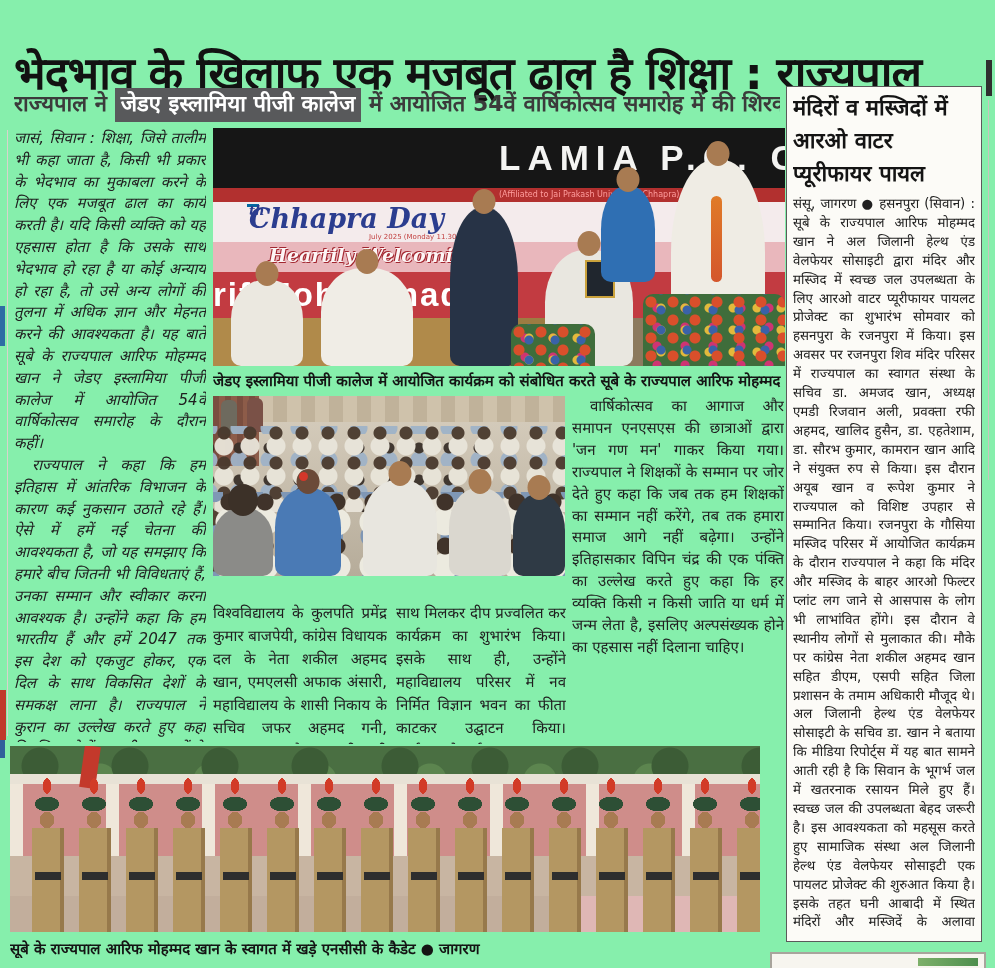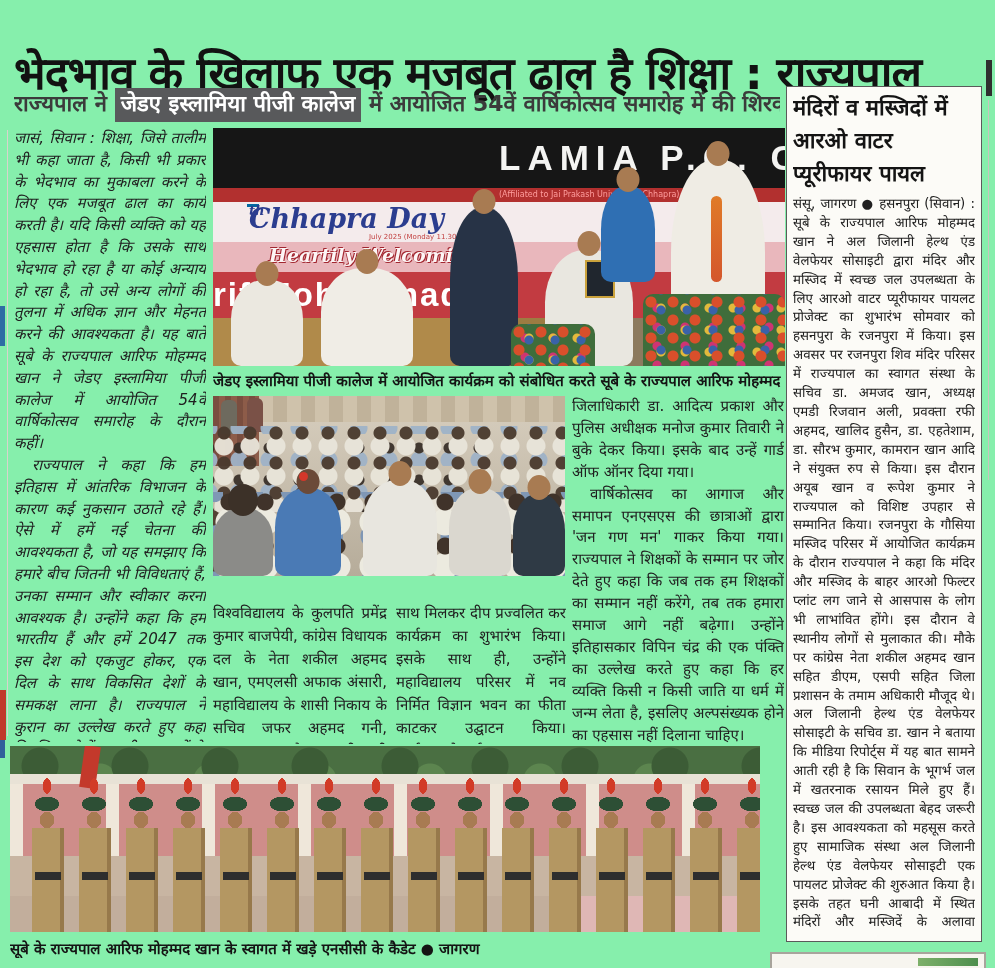--- a/index.html
+++ b/index.html
@@ -200,21 +200,20 @@
     <div class="fig aud-woman"></div>
     <div class="aud-flower"></div>
     <div class="fig aud-man-c"></div>
     <div class="fig aud-man-r1"></div>
     <div class="fig aud-man-r2"></div>
   </div>
 
   <div class="abs bodytext col2">विश्वविद्यालय के कुलपति प्रमेंद्र कुमार बाजपेयी, कांग्रेस विधायक दल के नेता शकील अहमद खान, एमएलसी अफाक अंसारी, महाविद्यालय के शासी निकाय के सचिव जफर अहमद गनी, इरशादुल्लाह और आजमी बारी के</div>
   <div class="abs bodytext col3">साथ मिलकर दीप प्रज्वलित कर कार्यक्रम का शुभारंभ किया। इसके साथ ही, उन्होंने महाविद्यालय परिसर में नव निर्मित विज्ञान भवन का फीता काटकर उद्घाटन किया। कार्यक्रम से पूर्व, राज्यपाल का स्वागत पुलिस लाइन परिसर में</div>
   <div class="abs bodytext col4">
-    <p>जिलाधिकारी डा. आदित्य प्रकाश और पुलिस अधीक्षक मनोज कुमार तिवारी ने बुके देकर किया। इसके बाद उन्हें गार्ड ऑफ ऑनर दिया गया।</p>
     <p class="indent">वार्षिकोत्सव का आगाज और समापन एनएसएस की छात्राओं द्वारा 'जन गण मन' गाकर किया गया। राज्यपाल ने शिक्षकों के सम्मान पर जोर देते हुए कहा कि जब तक हम शिक्षकों का सम्मान नहीं करेंगे, तब तक हमारा समाज आगे नहीं बढ़ेगा। उन्होंने इतिहासकार विपिन चंद्र की एक पंक्ति का उल्लेख करते हुए कहा कि हर व्यक्ति किसी न किसी जाति या धर्म में जन्म लेता है, इसलिए अल्पसंख्यक होने का एहसास नहीं दिलाना चाहिए।</p>
   </div>
 
   <div class="sidebox">
     <div class="side-headline">मंदिरों व मस्जिदों में आरओ वाटर प्यूरीफायर पायल प्रोजेक्ट का राज्यपाल ने किया शुभारंभ</div>
     <div class="side-body">संसू, जागरण ● हसनपुरा (सिवान) : सूबे के राज्यपाल आरिफ मोहम्मद खान ने अल जिलानी हेल्थ एंड वेलफेयर सोसाइटी द्वारा मंदिर और मस्जिद में स्वच्छ जल उपलब्धता के लिए आरओ वाटर प्यूरीफायर पायलट प्रोजेक्ट का शुभारंभ सोमवार को हसनपुरा के रजनपुरा में किया। इस अवसर पर रजनपुरा शिव मंदिर परिसर में राज्यपाल का स्वागत संस्था के सचिव डा. अमजद खान, अध्यक्ष एमडी रिजवान अली, प्रवक्ता रफी अहमद, खालिद हुसैन, डा. एहतेशाम, डा. सौरभ कुमार, कामरान खान आदि ने संयुक्त रुप से किया। इस दौरान अयूब खान व रूपेश कुमार ने राज्यपाल को विशिष्ट उपहार से सम्मानित किया। रजनपुरा के गौसिया मस्जिद परिसर में आयोजित कार्यक्रम के दौरान राज्यपाल ने कहा कि मंदिर और मस्जिद के बाहर आरओ फिल्टर प्लांट लग जाने से आसपास के लोग भी लाभांवित होंगे। इस दौरान वे स्थानीय लोगों से मुलाकात की। मौके पर कांग्रेस नेता शकील अहमद खान सहित डीएम, एसपी सहित जिला प्रशासन के तमाम अधिकारी मौजूद थे। अल जिलानी हेल्थ एंड वेलफेयर सोसाइटी के सचिव डा. खान ने बताया कि मीडिया रिपोर्ट्स में यह बात सामने आती रही है कि सिवान के भूगर्भ जल में खतरनाक रसायन मिले हुए हैं। स्वच्छ जल की उपलब्धता बेहद जरूरी है। इस आवश्यकता को महसूस करते हुए सामाजिक संस्था अल जिलानी हेल्थ एंड वेलफेयर सोसाइटी एक पायलट प्रोजेक्ट की शुरुआत किया है। इसके तहत घनी आबादी में स्थित मंदिरों और मस्जिदें के अलावा सार्वजनिक स्थलों पर आरओ वाटर प्यूरीफायर लगाया जा रहा है। ताकि आम जनता को स्वच्छ जल उपलब्ध हो सके। खतरनाक रसायनों से उनके स्वास्थ्य का रक्षण हो सके। उन्होंने बताया कि यह प्रोजेक्ट सफल रहा तो आगे इसका विस्तार भी किया जाएगा।</div>
   </div>
 
   <div class="photo nccphoto">
     <div class="ncc-trees"></div>

